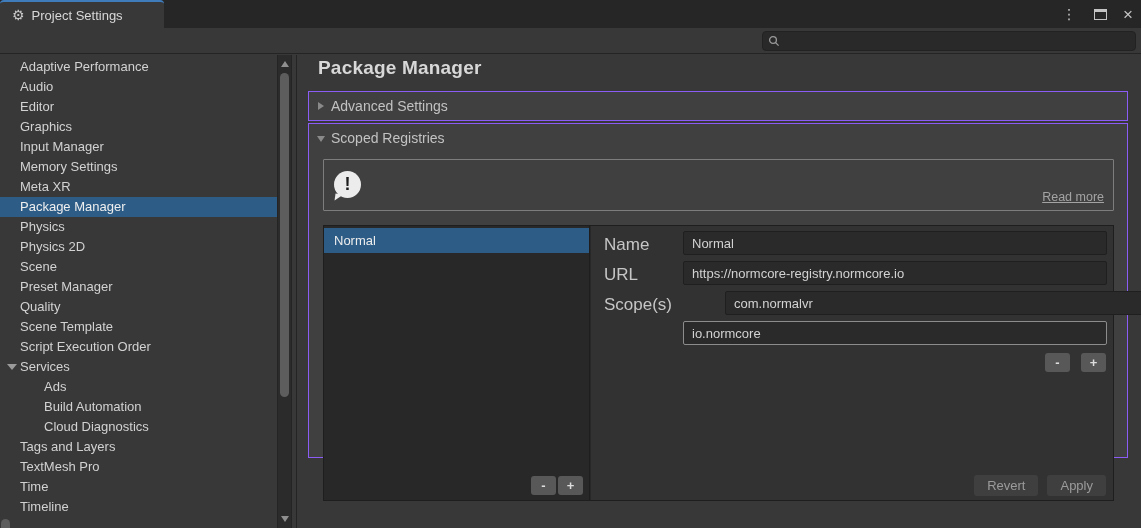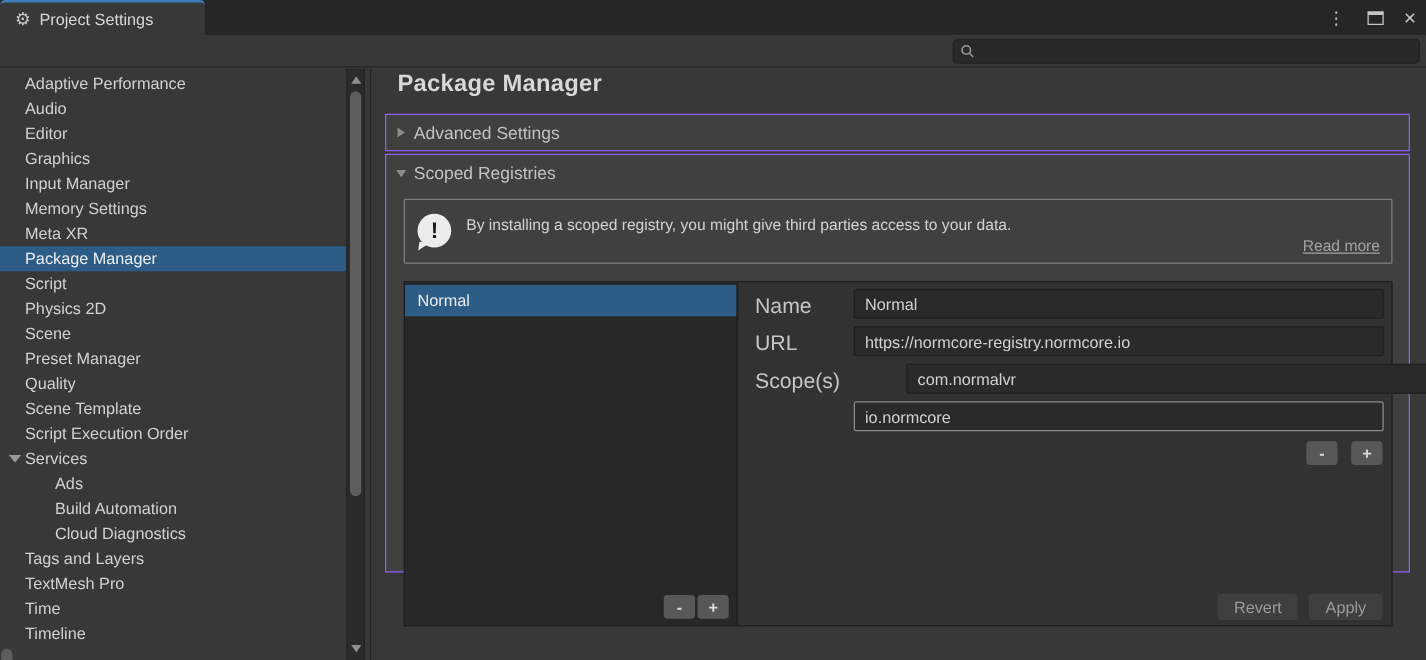--- a/index.html
+++ b/index.html
@@ -143,21 +143,21 @@
 <div class="sidebar">
   <div class="srows">
     <div class="srow">Adaptive Performance</div>
     <div class="srow">Audio</div>
     <div class="srow">Editor</div>
     <div class="srow">Graphics</div>
     <div class="srow">Input Manager</div>
     <div class="srow">Memory Settings</div>
     <div class="srow">Meta XR</div>
     <div class="srow sel">Package Manager</div>
-    <div class="srow">Script</div>
+    <div class="srow">Physics</div>
     <div class="srow">Physics 2D</div>
     <div class="srow">Scene</div>
     <div class="srow">Preset Manager</div>
     <div class="srow">Quality</div>
     <div class="srow">Scene Template</div>
     <div class="srow">Script Execution Order</div>
     <div class="srow">
       <span class="tri-down-sm"></span>
       <span>Services</span>
     </div>
@@ -189,21 +189,20 @@
 </div>
 
 <div class="fold panel-scoped">
   <div class="fold-header">
     <span class="tri-down"></span>
     <span class="fold-label">Scoped Registries</span>
   </div>
 
   <div class="helpbox">
     <span class="warn-icon">!</span>
-    <span class="help-text">By installing a scoped registry, you might give third parties access to your data.</span>
     <a class="readmore">Read more</a>
   </div>
 
   <div class="editor">
     <div class="list-pane">
       <div class="reg-row">Normal</div>
       <div class="list-btns">
         <button class="sq-btn">-</button>
         <button class="sq-btn">+</button>
       </div>

